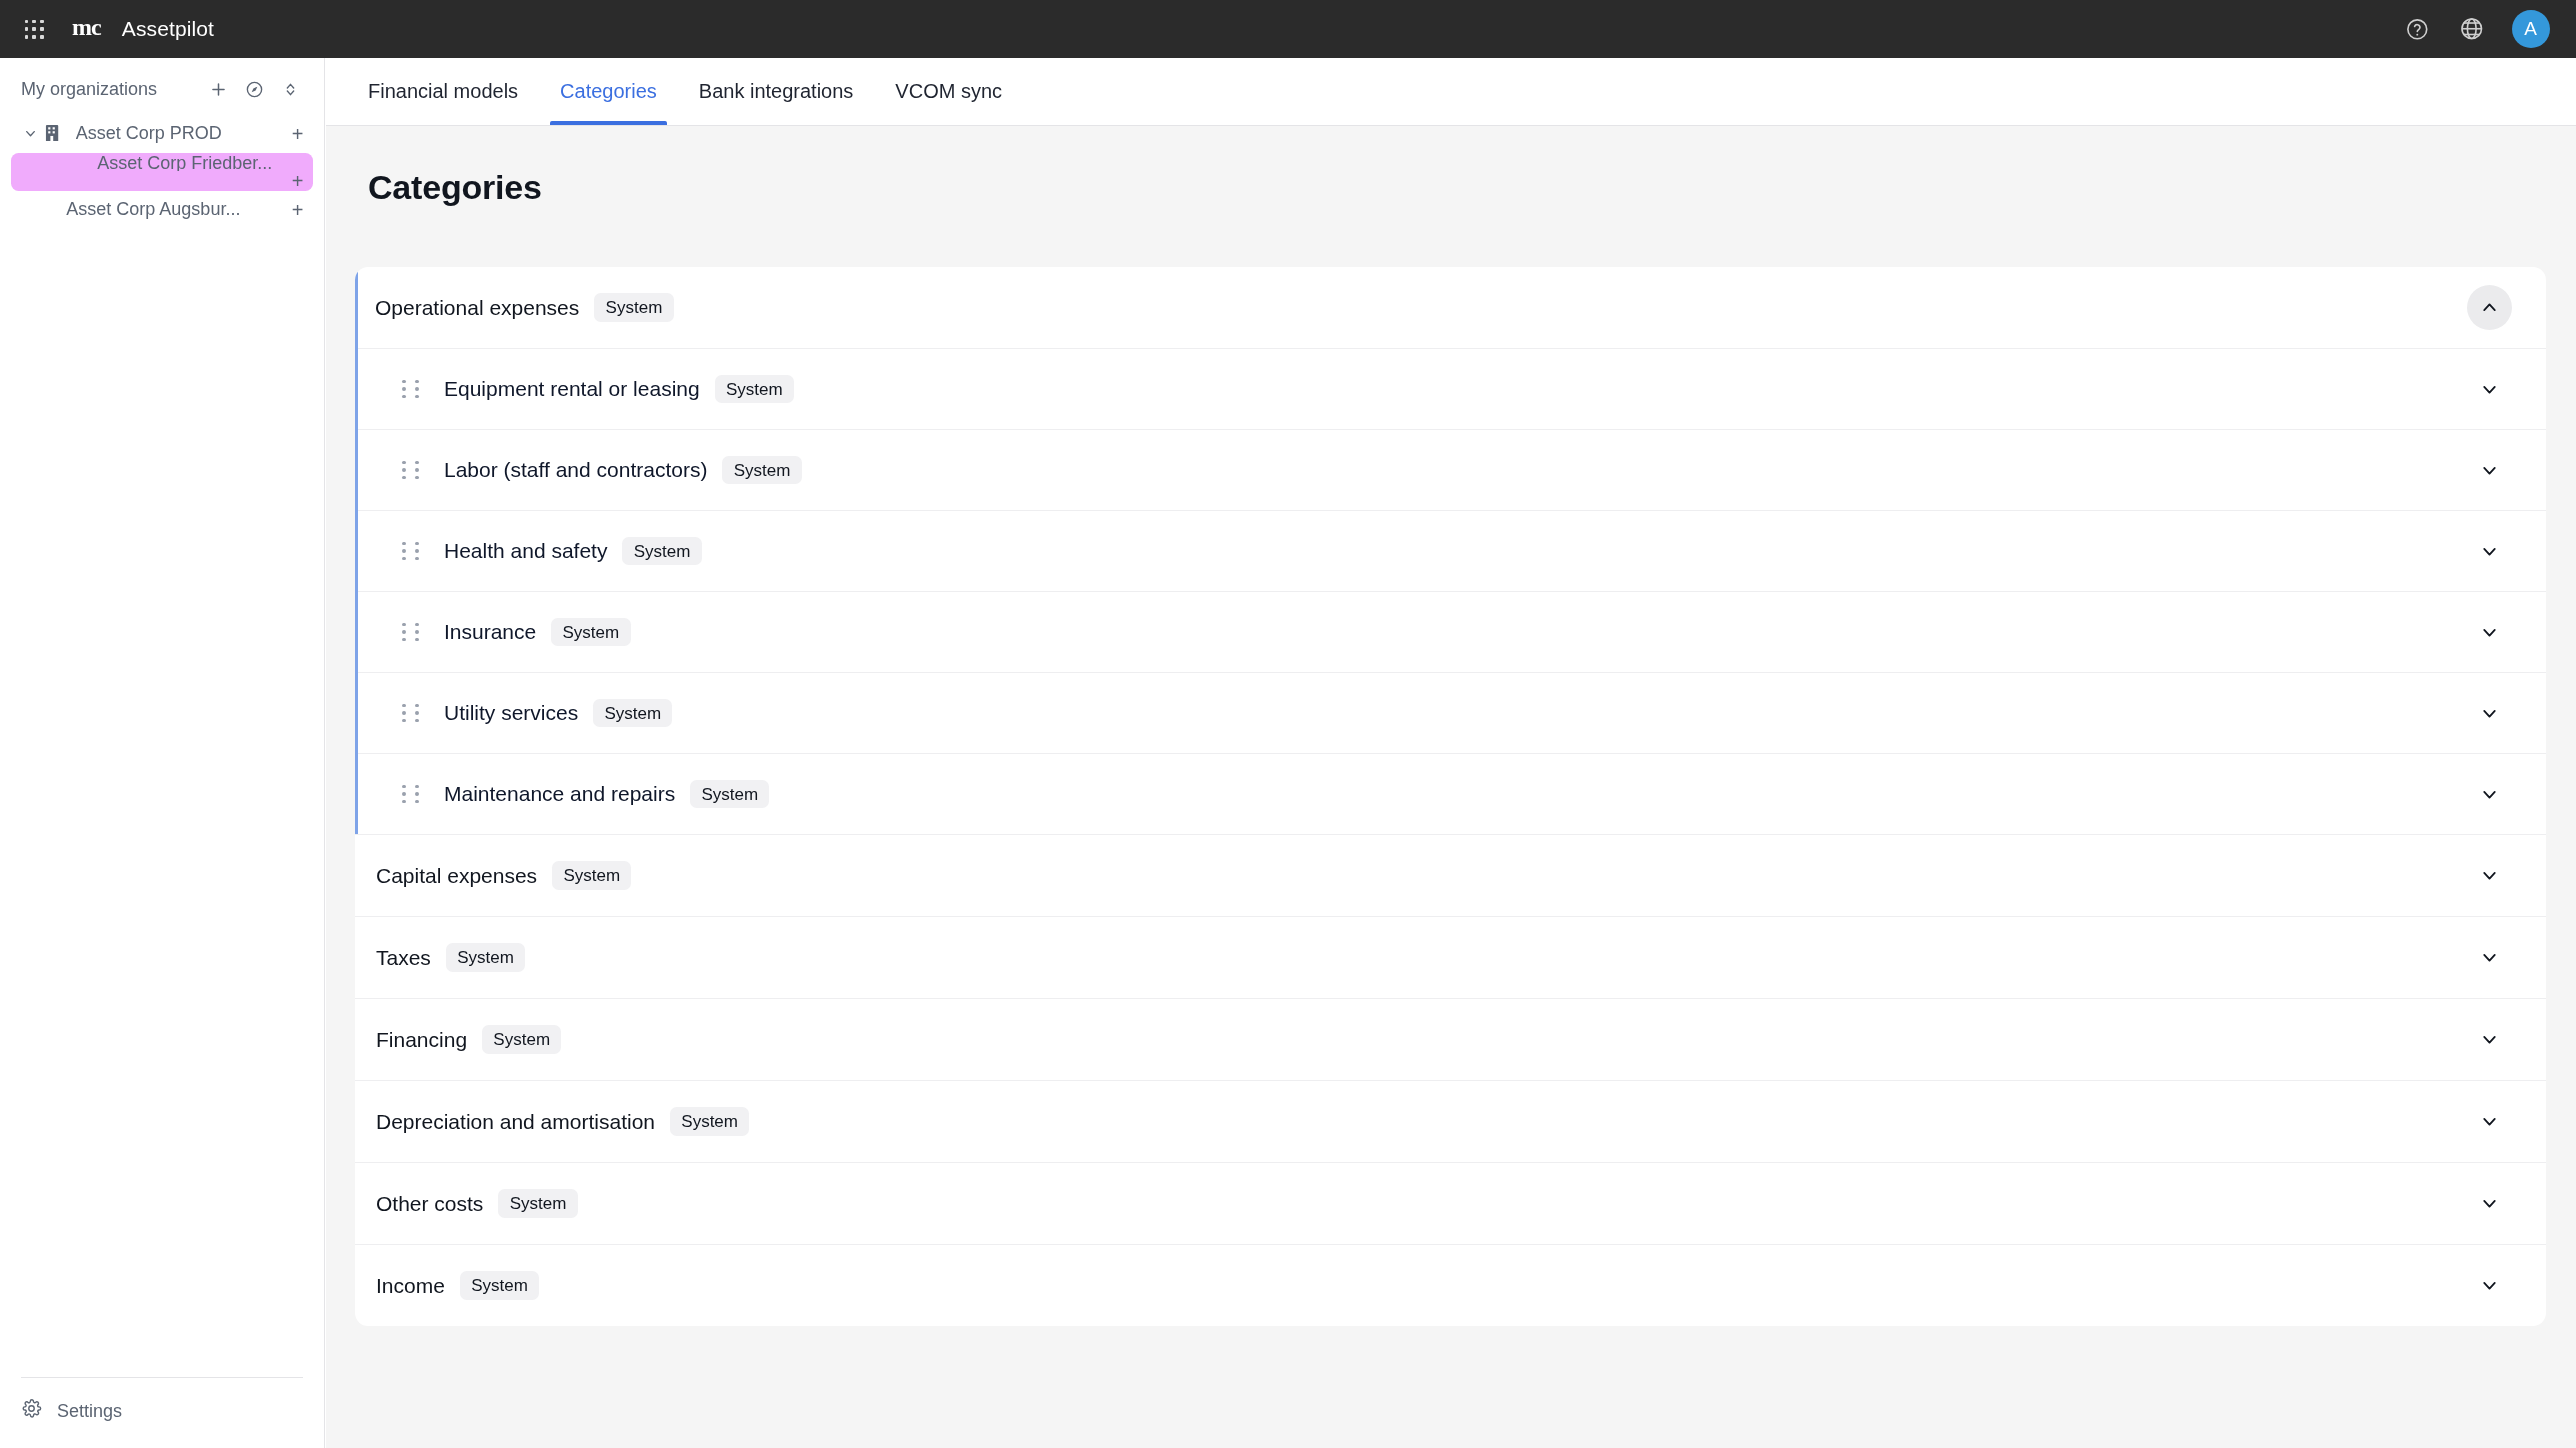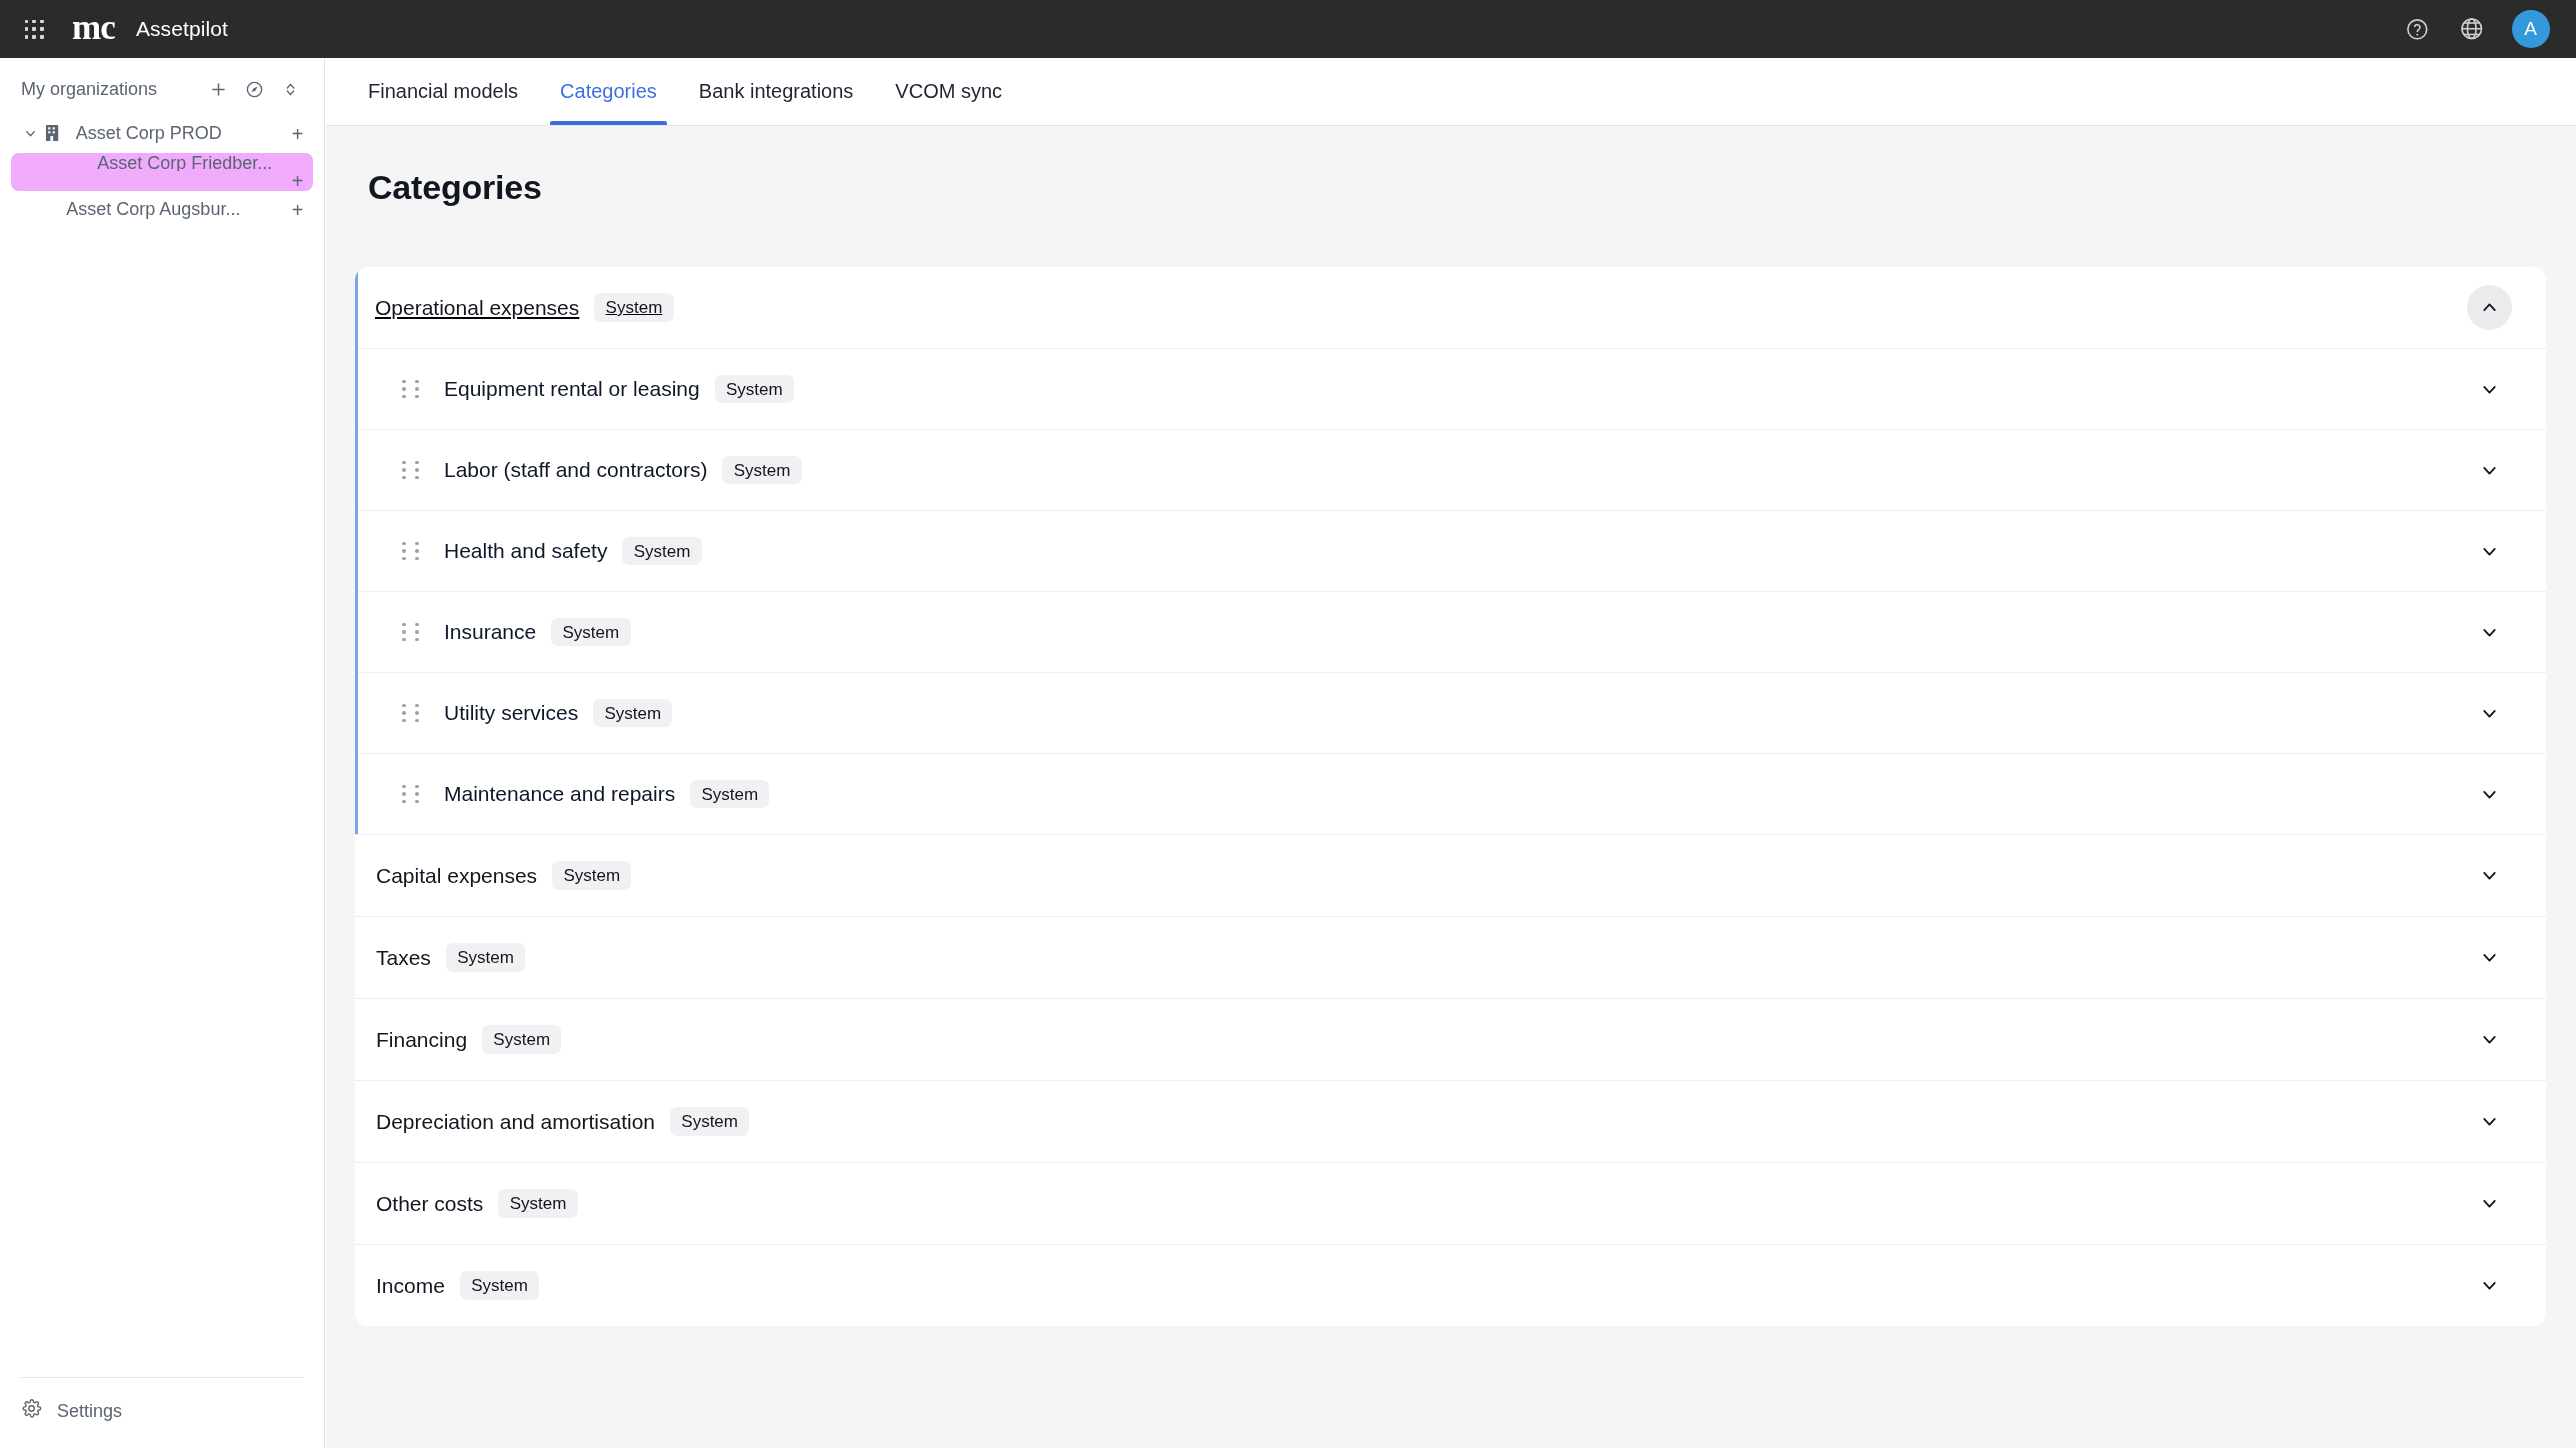--- a/index.html
+++ b/index.html
@@ -37,21 +37,21 @@
   }
   .apps-grid i {
     display: block;
     width: 3.8px; height: 3.8px;
     background: #d8d8d8;
     border-radius: 0.9px;
   }
   .brand-logo {
     margin-left: 23px;
     font-family: "Liberation Serif", serif;
-    font-size: 35px;
+    font-size: 24px;
     font-weight: 700;
     color: #ffffff;
     letter-spacing: -0.9px;
     line-height: 1;
     position: relative;
     top: -1.9px;
   }
   .brand-name {
     margin-left: 21px;
     color: #ffffff;
@@ -200,21 +200,21 @@
   
   .group { position: relative; }
   .group.expanded { border-left: 3.8px solid #7ea3e8; }
   .group-head {
     display: flex;
     align-items: center;
     height: 81px;
     padding: 0 34px 0 21px;
     cursor: pointer;
   }
-  .group.expanded .group-head { padding-left: 17px; text-decoration: underline; }
+  .group.expanded .group-head { padding-left: 17px; }
   .group-title {
     font-size: 21px;
     color: #11161f;
   }
   .badge {
     margin-left: 15px;
     background: #f1f1f3;
     color: #11161f;
     font-size: 17px;
     padding: 5.7px 11.3px;

